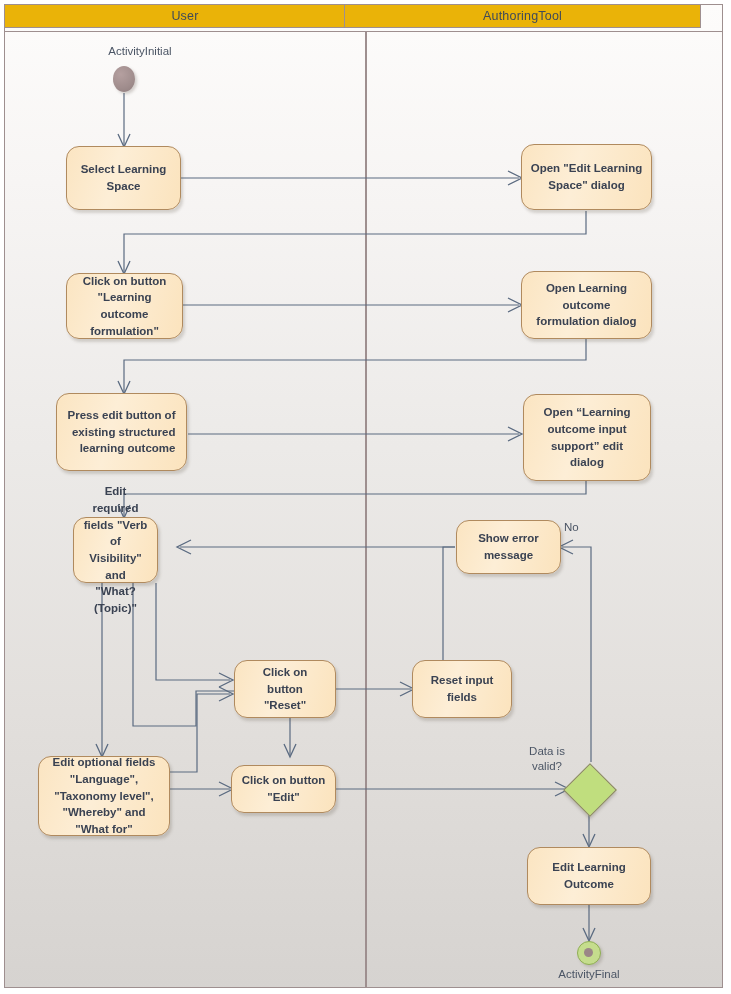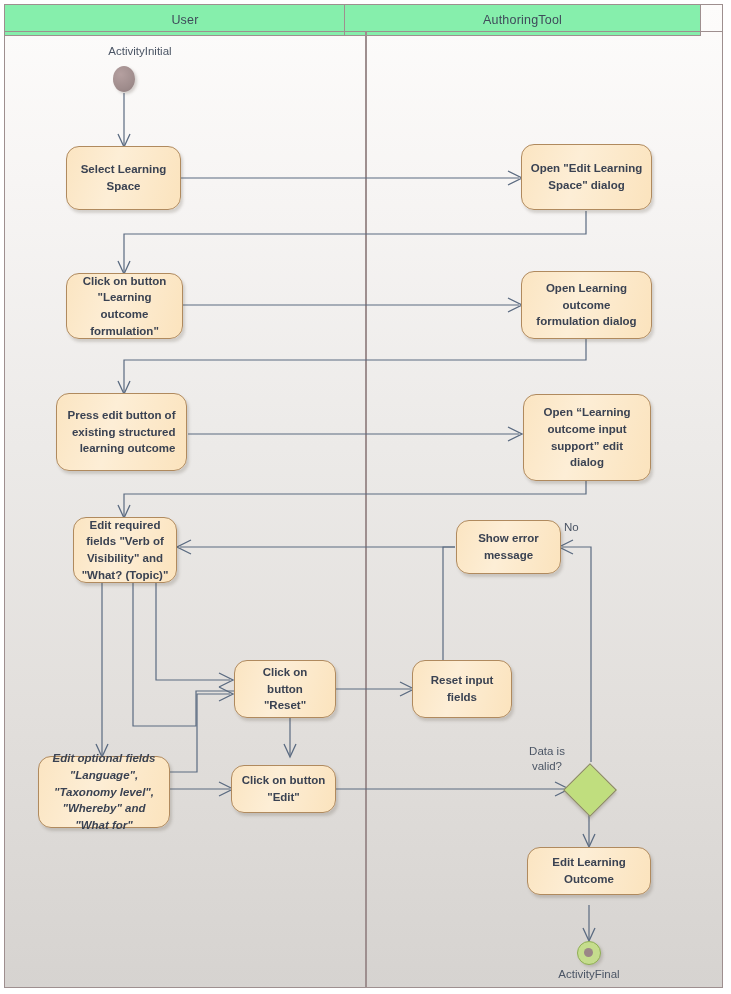--- a/index.html
+++ b/index.html
@@ -24,24 +24,24 @@
     top: 4px;
     width: 719px;
     height: 984px;
     box-sizing: border-box;
     border: 1px solid #9e8f8f;
     background: linear-gradient(180deg, #fdfcfb 0%, #f7f5f4 18%, #eceae8 45%, #e2dfdc 72%, #d6d3d0 100%);
   }
   .lane-header {
     position: absolute;
     top: 4px;
-    height: 32px;
+    height: 24px;
     box-sizing: border-box;
     border: 1px solid #9e8f8f;
-    background: #86efac;
+    background: #eab308;
     display: flex;
     align-items: center;
     justify-content: center;
     font-size: 12.5px;
     color: #3f4a5a;
     letter-spacing: .2px;
   }
   #lane-header-user  { left: 4px;   width: 362px; }
   #lane-header-tool  { left: 344px; width: 357px; }
 
@@ -240,49 +240,49 @@
 
   <div class="action" style="left:56px; top:393px; width:131px; height:78px;text-align:right;">Press edit button of
 existing structured
 learning outcome</div>
 
   <div class="action" style="left:523px; top:394px; width:128px; height:87px;">Open “Learning
 outcome input
 support”  edit
 dialog</div>
 
-  <div class="action" style="left:73px; top:517px; width:104px; height:66px;">Edit required
+  <div class="action" style="left:73px; top:517px; width:85px; height:66px;">Edit required
 fields "Verb of
 Visibility" and
 "What? (Topic)"</div>
 
   <div class="action" style="left:456px; top:520px; width:105px; height:54px;">Show error
 message</div>
 
   <div class="edge-label" style="left:564px; top:521px;">No</div>
 
   <div class="action" style="left:234px; top:660px; width:102px; height:58px;">Click on
 button
 "Reset"</div>
 
   <div class="action" style="left:412px; top:660px; width:100px; height:58px;">Reset input
 fields</div>
 
-  <div class="action" style="left:38px; top:756px; width:132px; height:72px;font-style:italic;">Edit optional fields
+  <div class="action" style="left:38px; top:756px; width:132px; height:80px;">Edit optional fields
 "Language",
 "Taxonomy level",
 "Whereby" and
 "What for"</div>
 
   <div class="action" style="left:231px; top:765px; width:105px; height:48px;">Click on button
 "Edit"</div>
 
   <div class="node-label" style="left:510px; top:744px; width:74px; text-align:center;">Data is
 valid?</div>
   <div class="decision-node" style="left:571px; top:771px;"></div>
 
-  <div class="action" style="left:527px; top:847px; width:124px; height:48px;">Edit Learning
+  <div class="action" style="left:527px; top:847px; width:124px; height:58px;">Edit Learning
 Outcome</div>
 
   <div class="final-node" style="left:577px; top:941px;"></div>
   <div class="node-label" style="left:529px; top:967px; width:120px;">ActivityFinal</div>
 
 </div>
 
 </body></html>

